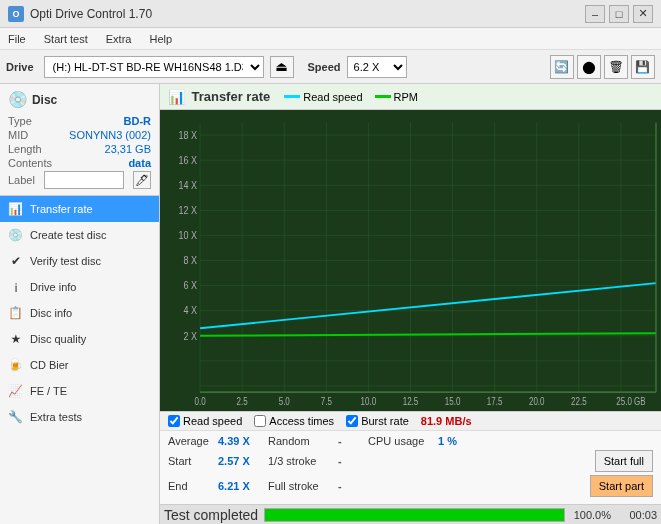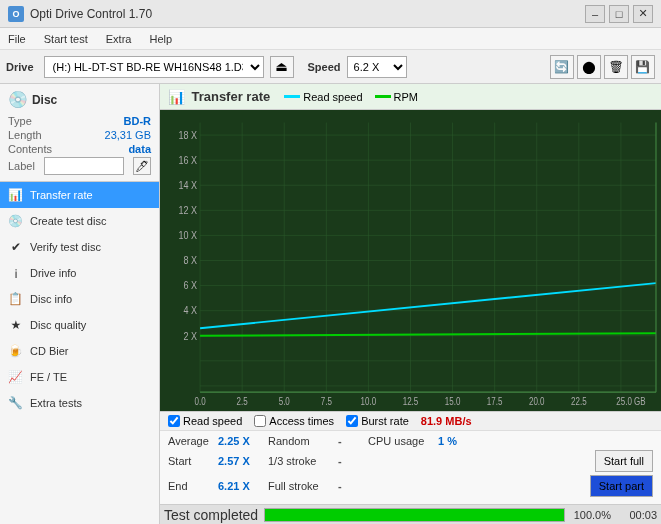--- a/index.html
+++ b/index.html
@@ -78,21 +78,21 @@
     .stats-area { padding: 4px 8px; background: #f8f8f8; border-top: 1px solid #ddd; }
     .stats-row { display: flex; align-items: center; gap: 0; margin-bottom: 3px; }
     .stat-group { display: flex; align-items: center; flex: 1; }
     .stat-label { font-size: 11px; color: #333; width: 50px; }
     .stat-val { font-size: 11px; color: #0066cc; font-weight: bold; width: 50px; }
     .stat-label2 { font-size: 11px; color: #333; width: 70px; }
     .stat-val2 { font-size: 11px; color: #0066cc; font-weight: bold; width: 30px; }
     .stat-label3 { font-size: 11px; color: #333; width: 70px; }
     .stat-val3 { font-size: 11px; color: #0066cc; font-weight: bold; width: 40px; }
     .btn-full { height: 22px; padding: 0 8px; border: 1px solid #aaa; background: #f0f0f0; cursor: pointer; font-size: 11px; margin-left: auto; }
-    .btn-part { height: 22px; padding: 0 8px; border: 1px solid #aaa; background: #1d4ed8; cursor: pointer; font-size: 11px; margin-left: 4px; }
+    .btn-part { height: 22px; padding: 0 8px; border: 1px solid #aaa; background: #fdba74; cursor: pointer; font-size: 11px; margin-left: 4px; }
 
     
     .progress-bar-container { height: 20px; background: #e0e0e0; border-top: 1px solid #ccc; display: flex; align-items: center; padding: 0 4px; gap: 6px; }
     .progress-bar-outer { flex: 1; height: 14px; background: #e0e0e0; border: 1px solid #aaa; }
     .progress-bar-inner { height: 100%; background: #00cc00; }
     .progress-text { font-size: 11px; color: #333; min-width: 40px; text-align: right; }
     .status-text { font-size: 14px; color: #333; }
 
     .dash { color: #555; }
   </style>
@@ -143,20 +143,24 @@
     <div class="disc-panel">
       <div class="disc-header">
         <span class="disc-icon">💿</span>
         <span class="disc-label">Disc</span>
       </div>
       <div class="disc-row">
         <span class="disc-key">Type</span>
         <span class="disc-val">BD-R</span>
       </div>
       <div class="disc-row">
+        <span class="disc-key">MID</span>
+        <span class="disc-val-normal">SONYNN3 (002)</span>
+      </div>
+      <div class="disc-row">
         <span class="disc-key">Length</span>
         <span class="disc-val-normal">23,31 GB</span>
       </div>
       <div class="disc-row">
         <span class="disc-key">Contents</span>
         <span class="disc-val">data</span>
       </div>
       <div class="label-row">
         <span class="disc-key">Label</span>
         <input class="label-input" type="text" value="" style="">
@@ -307,21 +311,21 @@
         </div>
         <span class="burst-rate-val">81.9 MB/s</span>
       </div>
     </div>
 
     <div class="stats-area">
 
       <div class="stats-row">
         <div class="stat-group">
           <span class="stat-label">Average</span>
-          <span class="stat-val">2.25 X</span>
+          <span class="stat-val">4.39 X</span>
           <span class="stat-label2">Random</span>
           <span class="stat-val2 dash">-</span>
           <span class="stat-label3">CPU usage</span>
           <span class="stat-val3">1 %</span>
         </div>
       </div>
 
       <div class="stats-row">
         <div class="stat-group">
           <span class="stat-label">Start</span>

